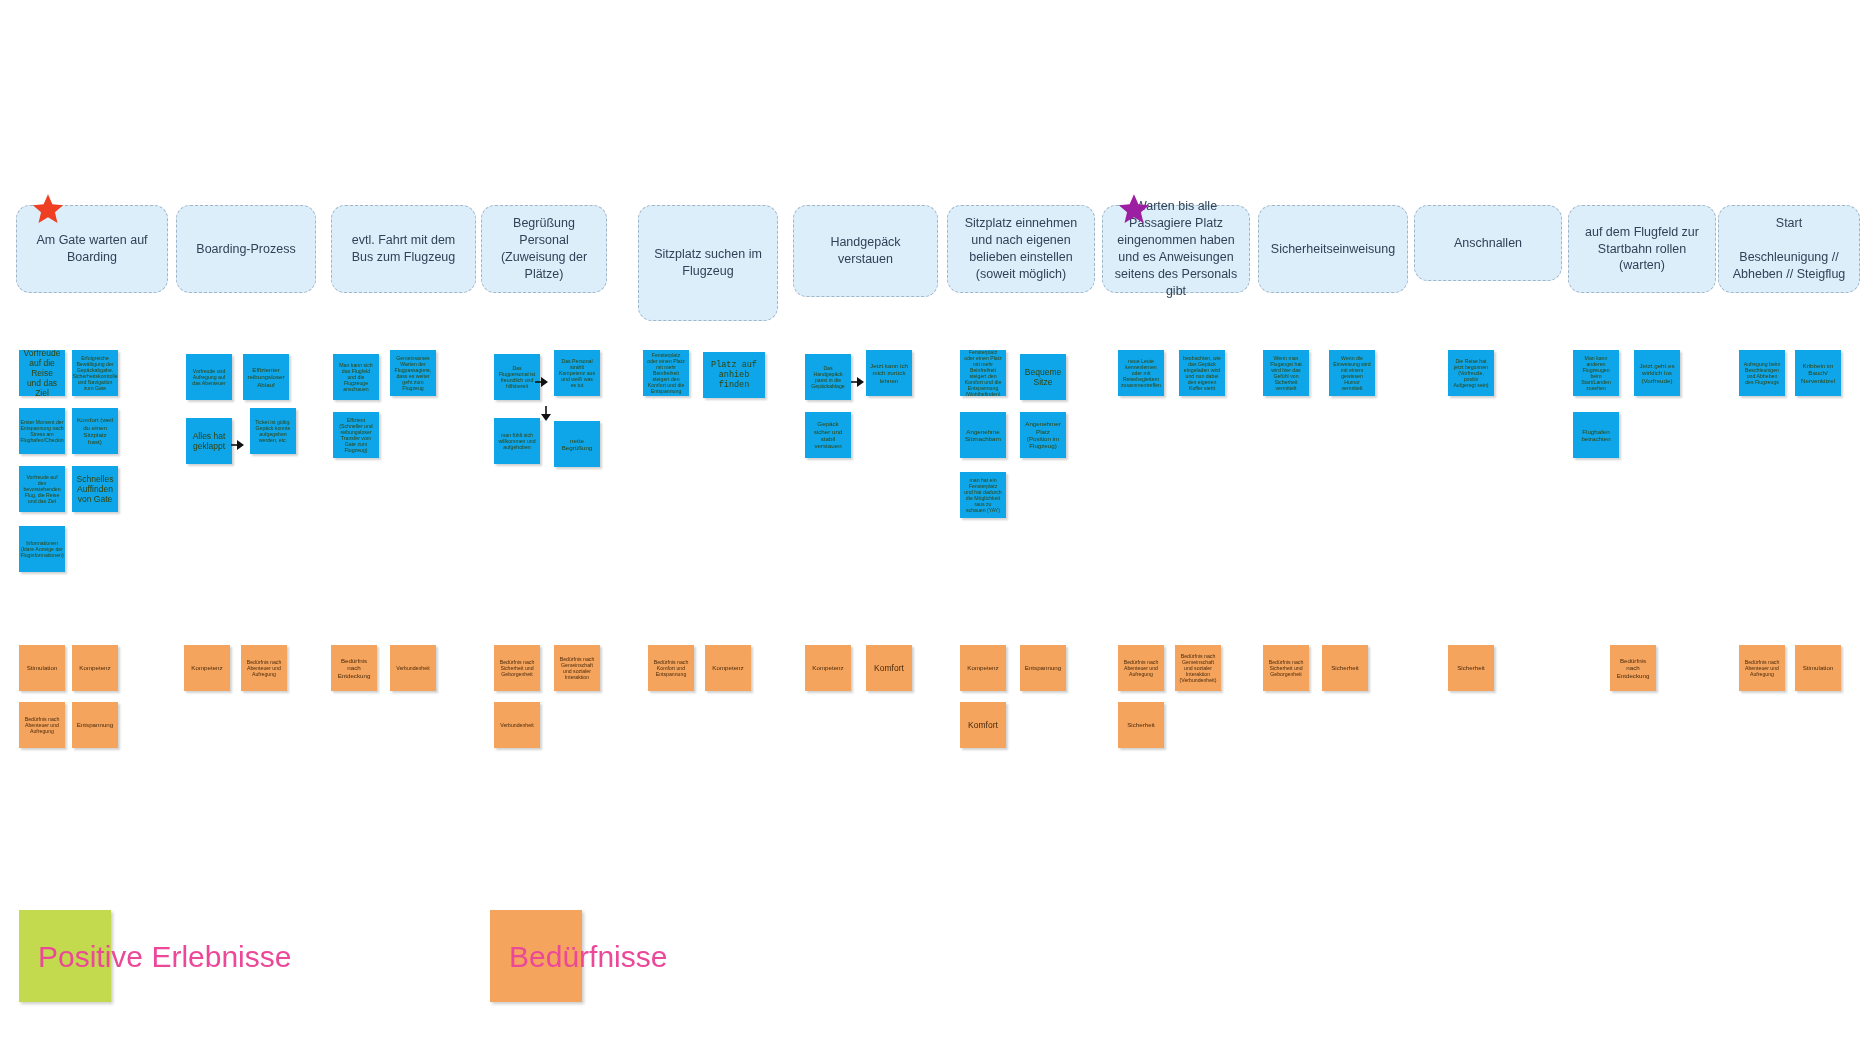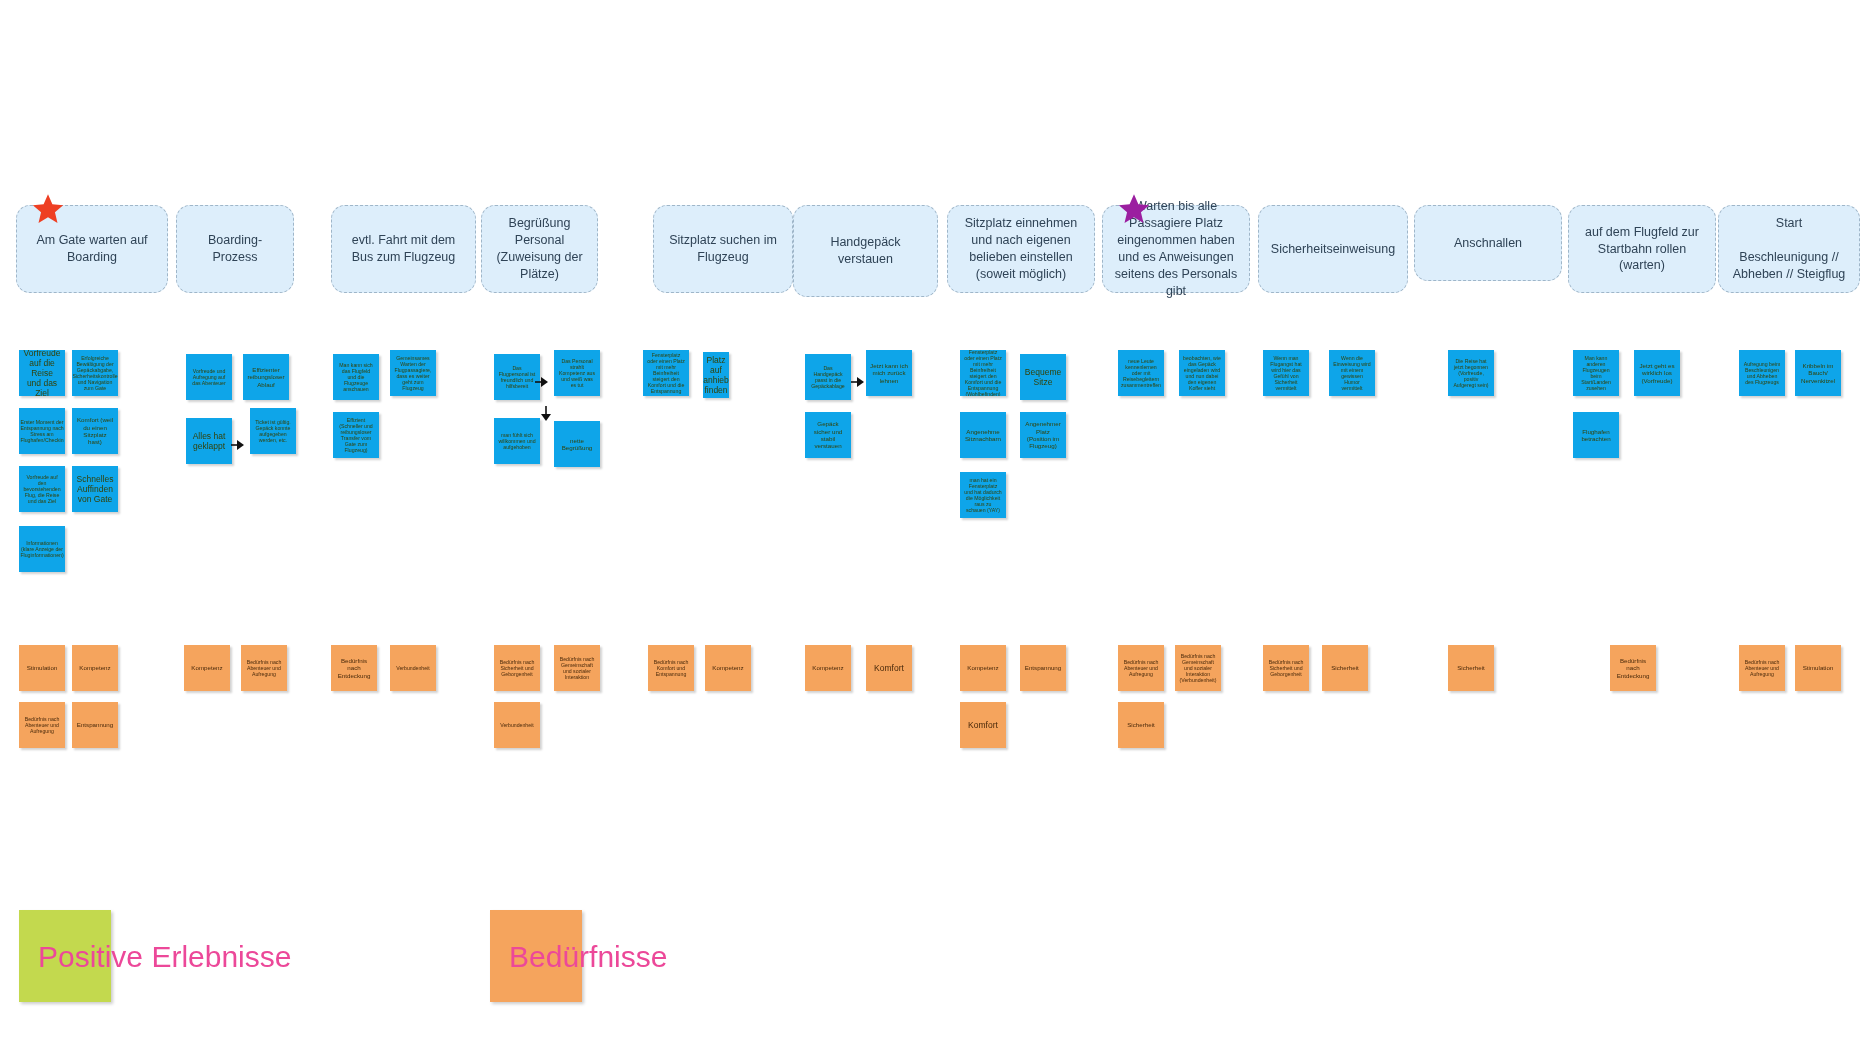--- a/index.html
+++ b/index.html
@@ -78,31 +78,31 @@
 <body>
 
 <div id="board">
   <div id="phases-layer">
       <div class="phase" style="left: 16px; top: 205px; width: 152px; height: 88px;">
         <div class="star"><svg viewBox="0 0 24 24" width="34" height="34">
             <path fill="#ee3f23" d="M12 1.6l3.1 7.0 7.6.7-5.8 5.0 1.8 7.5L12 17.8 5.3 21.8l1.8-7.5L1.3 9.3l7.6-.7z"></path>
           </svg></div>
         <span class="ptxt">Am Gate warten auf Boarding</span>
       </div>
-      <div class="phase" style="left: 176px; top: 205px; width: 118px; height: 88px;">
+      <div class="phase" style="left: 176px; top: 205px; width: 140px; height: 88px;">
         <span class="ptxt">Boarding-Prozess</span>
       </div>
       <div class="phase" style="left: 331px; top: 205px; width: 145px; height: 88px;">
         <span class="ptxt">evtl. Fahrt mit dem Bus zum Flugzeug</span>
       </div>
-      <div class="phase" style="left: 481px; top: 205px; width: 117px; height: 88px; justify-content: flex-end;">
+      <div class="phase" style="left: 481px; top: 205px; width: 126px; height: 88px; justify-content: flex-end;">
         <span class="ptxt">Begrüßung Personal
 (Zuweisung der Plätze)</span>
       </div>
-      <div class="phase" style="left: 638px; top: 205px; width: 140px; height: 88px; margin-left: 15px;">
+      <div class="phase" style="left: 638px; top: 205px; width: 140px; height: 116px;">
         <span class="ptxt">Sitzplatz suchen im Flugzeug</span>
       </div>
       <div class="phase" style="left: 793px; top: 205px; width: 145px; height: 92px;">
         <span class="ptxt">Handgepäck verstauen</span>
       </div>
       <div class="phase" style="left: 947px; top: 205px; width: 148px; height: 88px;">
         <span class="ptxt">Sitzplatz einnehmen und nach eigenen belieben einstellen (soweit möglich)</span>
       </div>
       <div class="phase" style="left: 1102px; top: 205px; width: 148px; height: 88px;">
         <div class="star"><svg viewBox="0 0 24 24" width="34" height="34">
@@ -138,21 +138,21 @@
       <div class="note green med" style="left: 186px; top: 418px; width: 46px; height: 46px;"><span>Alles hat geklappt</span></div>
       <div class="note green tiny" style="left: 250px; top: 408px; width: 46px; height: 46px;"><span>Ticket ist gültig. Gepäck konnte aufgegeben werden, etc.</span></div>
       <div class="note green tiny" style="left: 333px; top: 354px; width: 46px; height: 46px;"><span>Man kann sich das Flugfeld und die Flugzeuge anschauen</span></div>
       <div class="note green tiny" style="left: 390px; top: 350px; width: 46px; height: 46px;"><span>Gemeinsames Warten der Flugpassagiere, dass es weiter geht zum Flugzeug</span></div>
       <div class="note green tiny" style="left: 333px; top: 412px; width: 46px; height: 46px;"><span>Effizient (Schneller und reibungsloser Transfer vom Gate zum Flugzeug)</span></div>
       <div class="note green tiny" style="left: 494px; top: 354px; width: 46px; height: 46px;"><span>Das Flugpersonal ist freundlich und hilfsbereit</span></div>
       <div class="note green tiny" style="left: 554px; top: 350px; width: 46px; height: 46px;"><span>Das Personal strahlt Kompetenz aus und weiß was es tut</span></div>
       <div class="note green tiny" style="left: 494px; top: 418px; width: 46px; height: 46px;"><span>man fühlt sich willkommen und aufgehoben</span></div>
       <div class="note green small" style="left: 554px; top: 421px; width: 46px; height: 46px;"><span>nette Begrüßung</span></div>
       <div class="note green tiny" style="left: 643px; top: 350px; width: 46px; height: 46px;"><span>Fensterplatz oder einen Platz mit mehr Beinfreiheit steigert den Komfort und die Entspannung</span></div>
-      <div class="note green med" style="left: 703px; top: 352px; width: 26px; height: 46px;"><span>Platz auf anhieb finden</span></div>
+      <div class="note green med" style="left: 703px; top: 352px; width: 62px; height: 46px; font-family: Liberation Mono, monospace;"><span>Platz auf anhieb finden</span></div>
       <div class="note green tiny" style="left: 805px; top: 354px; width: 46px; height: 46px;"><span>Das Handgepäck passt in die Gepäckablage</span></div>
       <div class="note green small" style="left: 866px; top: 350px; width: 46px; height: 46px;"><span>Jetzt kann ich mich zurück lehnen</span></div>
       <div class="note green small" style="left: 805px; top: 412px; width: 46px; height: 46px;"><span>Gepäck sicher und stabil verstauen</span></div>
       <div class="note green tiny" style="left: 960px; top: 350px; width: 46px; height: 46px;"><span>Fensterplatz oder einen Platz mit mehr Beinfreiheit steigert den Komfort und die Entspannung (Wohlbefinden)</span></div>
       <div class="note green med" style="left: 1020px; top: 354px; width: 46px; height: 46px;"><span>Bequeme Sitze</span></div>
       <div class="note green small" style="left: 960px; top: 412px; width: 46px; height: 46px;"><span>Angenehme Sitznachbarn</span></div>
       <div class="note green small" style="left: 1020px; top: 412px; width: 46px; height: 46px;"><span>Angenehmer Platz (Position im Flugzeug)</span></div>
       <div class="note green tiny" style="left: 960px; top: 472px; width: 46px; height: 46px;"><span>man hat ein Fensterplatz und hat dadurch die Möglichkeit raus zu schauen (YAY)</span></div>
       <div class="note green tiny" style="left: 1118px; top: 350px; width: 46px; height: 46px;"><span>neue Leute kennenlernen oder mit Reisebegleitern zusammentreffen</span></div>
       <div class="note green tiny" style="left: 1179px; top: 350px; width: 46px; height: 46px;"><span>beobachten, wie das Gepäck eingeladen wird und nun dabei den eigenen Koffer sieht</span></div>

